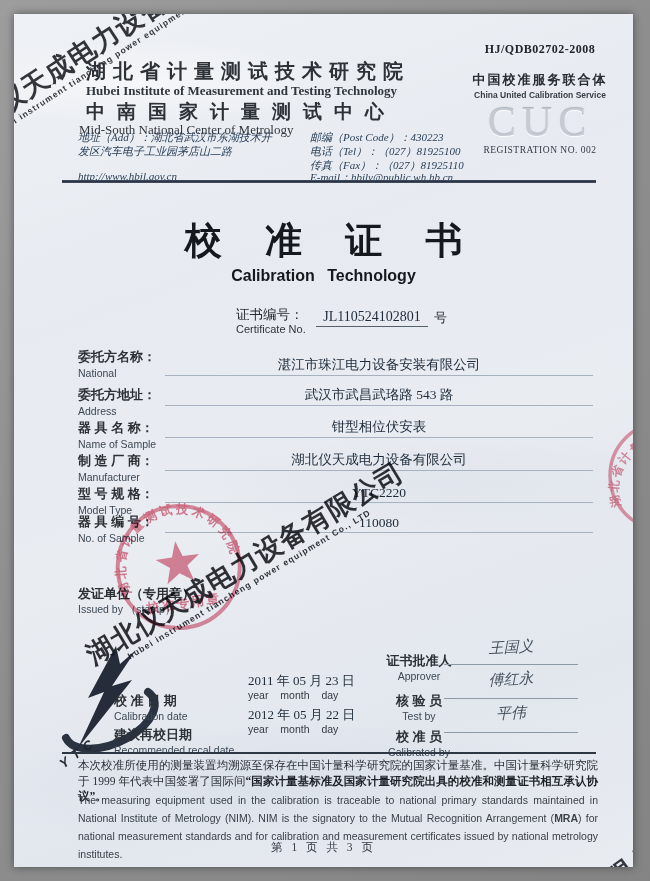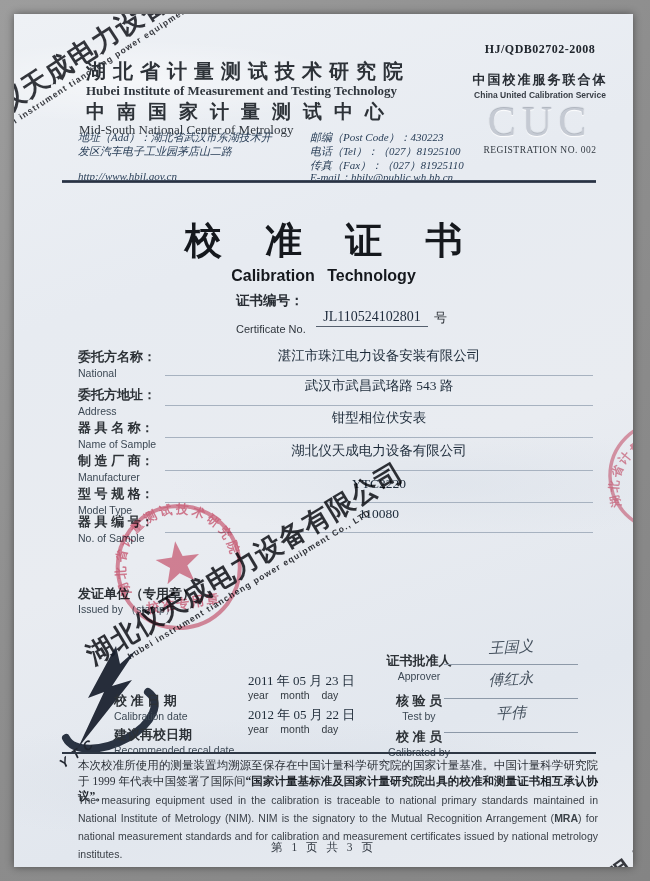--- a/index.html
+++ b/index.html
@@ -36,31 +36,31 @@
   .cuc-logo{ left:456px; top:84px; width:140px; text-align:center; font-size:42px; letter-spacing:6px; color:#c5cad3; text-shadow:0 1px 1px #fff, 0 -1px 1px #aab0ba; }
   .cuc-reg { left:456px; top:131px; width:140px; text-align:center; font-size:9.5px; letter-spacing:.5px; color:#333a42; }
 
   .rule-top { left:48px; top:166px; width:534px; height:3px;
               background:linear-gradient(180deg,#4a5568 0%,#222b3a 60%,#5a6375 100%); }
 
   
   .title-cn { left:0; right:0; top:202px; text-align:center; font-weight:bold; font-size:37px; letter-spacing:17px; text-indent:17px; color:#15181d; }
   .title-en { left:0; right:0; top:253px; text-align:center; font-family:"Liberation Sans",sans-serif; font-weight:bold; font-size:16px; word-spacing:8px; color:#15181d; }
 
-  .certno-cn { left:222px; top:278px; font-weight:bold; font-size:13.5px; color:#272c33; }
+  .certno-cn { left:222px; top:292px; font-weight:normal; font-size:13.5px; color:#272c33; }
   .certno-en { left:222px; top:309px; font-family:"Liberation Sans",sans-serif; font-size:11px; color:#2f353c; }
   .certno-val{ left:302px; top:295px; width:112px; text-align:center; font-size:14px; color:#1e2b3c; border-bottom:1px solid #55606e; padding-bottom:1px; }
   .certno-suf{ left:420px; top:295px; font-size:13px; color:#272c33; }
 
   
   .frow { position:absolute; left:64px; right:40px; }
   .fl-cn { display:block; font-family:"Liberation Sans",sans-serif; font-weight:bold; font-size:13px; color:#2c3136; white-space:nowrap; }
   .fl-en { display:block; margin-top:1px; font-family:"Liberation Sans",sans-serif; font-size:10.5px; color:#3c4854; white-space:nowrap; }
   .fl { position:absolute; left:0; top:0; }
-  .fv { position:absolute; left:87px; right:0; bottom:0; border-bottom:1px solid #a7b2c0; text-align:center; font-size:13.5px; color:#1c2a39; padding-bottom:10px; }
+  .fv { position:absolute; left:87px; right:0; bottom:0; border-bottom:1px solid #a7b2c0; text-align:center; font-size:13.5px; color:#1c2a39; padding-bottom:1px; }
 
   .issued-cn { left:64px; top:571px; font-family:"Liberation Sans",sans-serif; font-weight:bold; font-size:13px; color:#2c3136; }
   .issued-en { left:64px; top:589px; font-family:"Liberation Sans",sans-serif; font-size:10.5px; color:#3c4854; }
 
   
   .alab-cn { font-family:"Liberation Sans",sans-serif; font-weight:bold; font-size:13px; color:#2c3136;margin-top:20px; }
   .alab-en { font-family:"Liberation Sans",sans-serif; font-size:10.5px; color:#3c4854; }
   .albox { width:86px; text-align:center; }
   .sig-line { height:0; border-bottom:1px solid #8d99a8; }
   .sig { width:134px; text-align:center; font-size:15px; color:#46525f; transform:rotate(-3deg); font-style:italic; }

